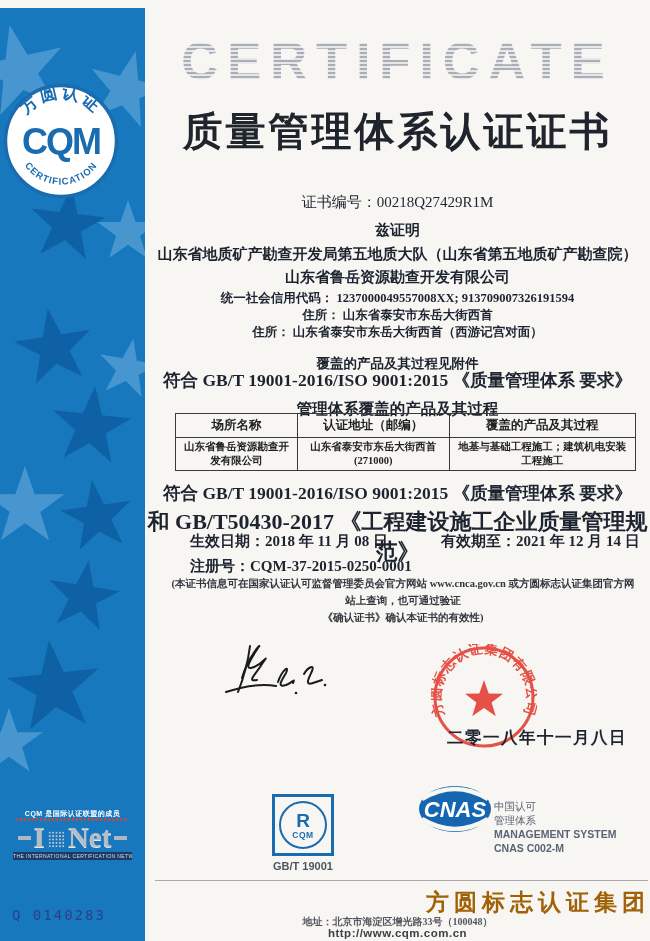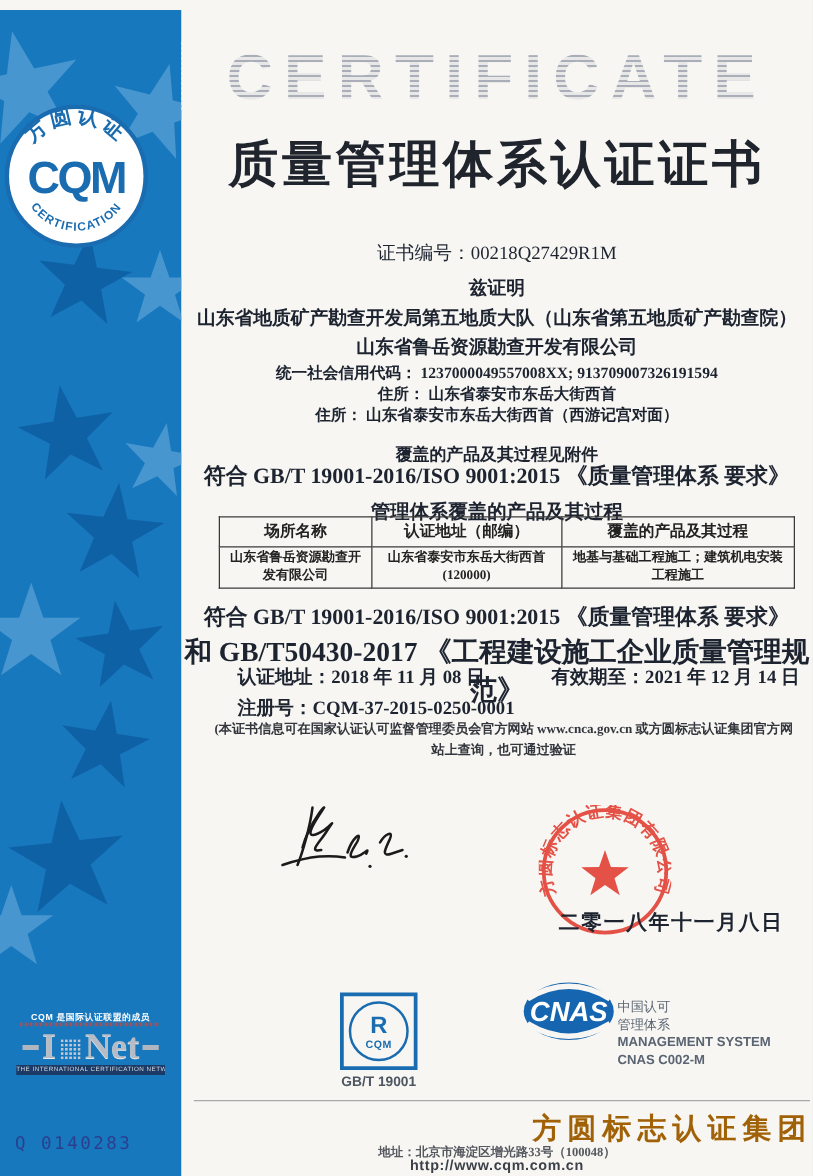--- a/index.html
+++ b/index.html
@@ -167,35 +167,36 @@
         <col class="colC">
       </colgroup>
     <tbody>
         <tr>
       <th>场所名称</th>
       <th>认证地址（邮编）</th>
       <th>覆盖的产品及其过程</th>
     </tr>
     <tr>
       <td>山东省鲁岳资源勘查开发有限公司</td>
-      <td>山东省泰安市东岳大街西首 (120000)</td>
+      <td>山东省泰安市东岳大街西首 (271000)</td>
       <td>地基与基础工程施工；建筑机电安装工程施工</td>
     </tr>
   </tbody>
     </table>
 
   <div class="cline abs std2">符合 GB/T 19001-2016/ISO 9001:2015 《质量管理体系  要求》</div>
   <div class="cline abs std3">和 GB/T50430-2017 《工程建设施工企业质量管理规范》</div>
 
-  <div class="date-eff"><span>认证地址：</span><span>2018 年 11 月 08 日</span></div>
+  <div class="date-eff"><span>生效日期：</span><span>2018 年 11 月 08 日</span></div>
   <div class="date-exp"><span>有效期至：</span><span>2021 年 12 月 14 日</span></div>
   <div class="registry"><span>注册号：</span><span>CQM-37-2015-0250-0001</span></div>
 
   <div class="cline abs fine" style="left:168px; width:470px;">
     <div>(本证书信息可在国家认证认可监督管理委员会官方网站 www.cnca.gov.cn 或方圆标志认证集团官方网站上查询，也可通过验证</div>
+    <div>《确认证书》确认本证书的有效性)</div>
   </div>
 
   <div class="signature">
     <svg width="140" height="80" viewBox="0 0 140 80" xmlns="http://www.w3.org/2000/svg" fill="none" stroke="#1b1b1b" stroke-width="2" stroke-linecap="round">
       <path d="M30,42 C36,20 52,4 46,12 C40,21 30,36 42,31 C52,27 58,16 50,28 C44,38 34,46 45,44"></path>
       <path d="M38,10 C36,26 30,46 26,56"></path>
       <path d="M14,56 C38,48 52,48 64,50"></path>
       <path d="M66,46 C70,34 78,28 74,37 C70,44 64,52 74,49 C80,47 84,41 81,47"></path>
       <path d="M92,38 C96,31 103,28 100,35 C97,42 92,50 101,47 L110,44"></path>
       <circle cx="84" cy="57" r="1.3" fill="#1b1b1b" stroke="none"></circle>

